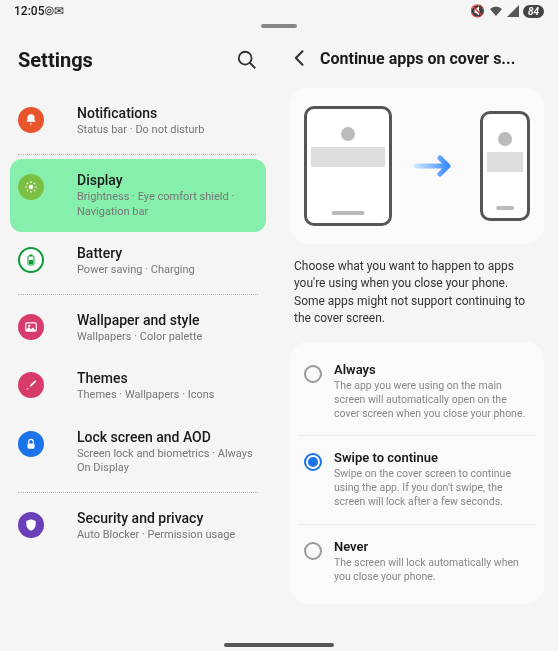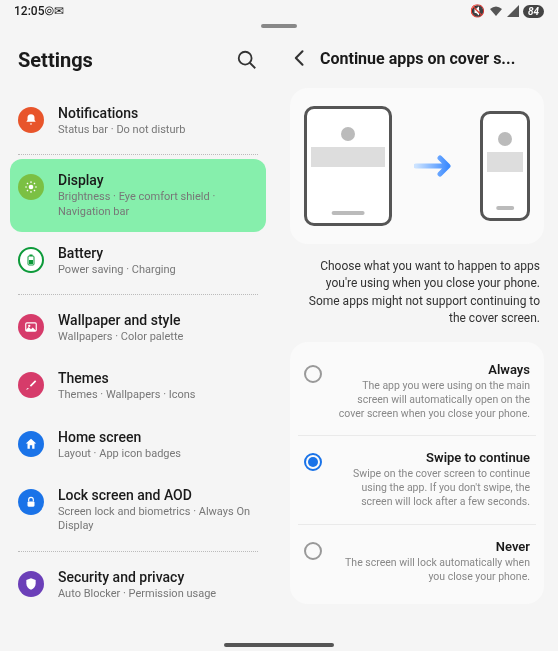--- a/index.html
+++ b/index.html
@@ -5,28 +5,28 @@
     * { margin: 0; padding: 0; box-sizing: border-box; }
     body { font-family: -apple-system, BlinkMacSystemFont, 'Segoe UI', Roboto, sans-serif; background: #f5f5f5; width: 558px; height: 651px; overflow: hidden; }
     .screen { background: #f5f5f5; width: 100%; height: 100%; display: flex; flex-direction: column; border-radius: 0 0 22px 22px; }
     .status-bar { display: flex; justify-content: space-between; align-items: center; padding: 4px 14px; font-size: 12px; font-weight: 500; color: #1a1a1a; }
     .status-left { display: flex; align-items: center; gap: 0; }
     .status-right { display: flex; align-items: center; gap: 4px; }
     .battery-badge { background: #444; color: #fff; border-radius: 8px; padding: 1px 5px; font-size: 10px; font-weight: 600; font-style: italic; }
     .handle { width: 36px; height: 4px; background: #888; border-radius: 2px; margin: 2px auto; }
     .content { display: flex; flex: 1; overflow: hidden; }
     .left-pane { width: 276px; padding: 0 10px; overflow-y: auto; }
-    .right-pane { flex: 1; padding: 0 14px; overflow-y: auto; text-align: right; }
+    .right-pane { flex: 1; padding: 0 14px; overflow-y: auto; }
     .settings-header { display: flex; justify-content: space-between; align-items: center; padding: 18px 8px 20px 8px; text-align: center; }
     .settings-title { font-size: 20px; font-weight: 700; color: #1a1a1a; }
     .search-icon { width: 22px; height: 22px; }
     .settings-item { display: flex; align-items: flex-start; padding: 13px 8px; border-radius: 12px; gap: 14px; }
     .settings-item.active { background: #86efac; }
     .item-icon { width: 26px; height: 26px; border-radius: 50%; display: flex; align-items: center; justify-content: center; flex-shrink: 0; margin-top: 2px; }
-    .item-text { flex: 1; }
+    .item-text { flex: 1; margin-left: 19px; }
     .item-title { font-size: 14px; font-weight: 500; color: #1a1a1a; }
     .item-sub { font-size: 11px; color: #777; margin-top: 2px; line-height: 1.3; }
     .dotted { border: none; border-top: 1.5px dotted #bbb; margin: 4px 8px; }
     .right-header { display: flex; align-items: center; gap: 10px; padding: 18px 0 20px 0; }
     .back-arrow { width: 20px; height: 20px; }
     .right-title { font-size: 16px; font-weight: 700; color: #1a1a1a; white-space: nowrap; overflow: hidden; text-overflow: ellipsis; }
     .illus-card { background: #fafafa; border-radius: 18px; padding: 18px 14px; display: flex; align-items: center; justify-content: space-between; gap: 8px; }
     .phone-big { width: 88px; height: 120px; border: 3px solid #555; border-radius: 10px; background: #fff; position: relative; padding-top: 18px; }
     .phone-small { width: 50px; height: 110px; border: 3px solid #555; border-radius: 10px; background: #fff; position: relative; padding-top: 18px; }
     .phone-dot { width: 14px; height: 14px; background: #bbb; border-radius: 50%; margin: 0 auto; }
@@ -156,31 +156,20 @@
           <svg width="14" height="14" viewBox="0 0 24 24" fill="#fff">
               <path d="M7 17c-2 0-3 2-3 3 2 0 3-1 4-2l-1-1zm12-13l-9 9 2 2 9-9-2-2z"></path>
             </svg>
         </div>
         <div class="item-text">
           <div class="item-title">Themes</div>
           <div class="item-sub">Themes · Wallpapers · Icons</div>
         </div>
       </div>
 
-      <div class="settings-item">
-        <div class="item-icon" style="background:#1a73e8">
-          <svg width="14" height="14" viewBox="0 0 24 24" fill="#fff">
-              <path d="M12 3l9 8h-3v9h-4v-6h-4v6H6v-9H3l9-8z"></path>
-            </svg>
-        </div>
-        <div class="item-text">
-          <div class="item-title">Home screen</div>
-          <div class="item-sub">Layout · App icon badges</div>
-        </div>
-      </div>
 
       <div class="settings-item">
         <div class="item-icon" style="background:#1a73e8">
           <svg width="14" height="14" viewBox="0 0 24 24" fill="#fff">
               <rect x="6" y="11" width="12" height="9" rx="2"></rect>
               <path d="M8 11V8a4 4 0 0 1 8 0v3" stroke="#fff" stroke-width="2" fill="none"></path>
             </svg>
         </div>
         <div class="item-text">
           <div class="item-title">Lock screen and AOD</div>

